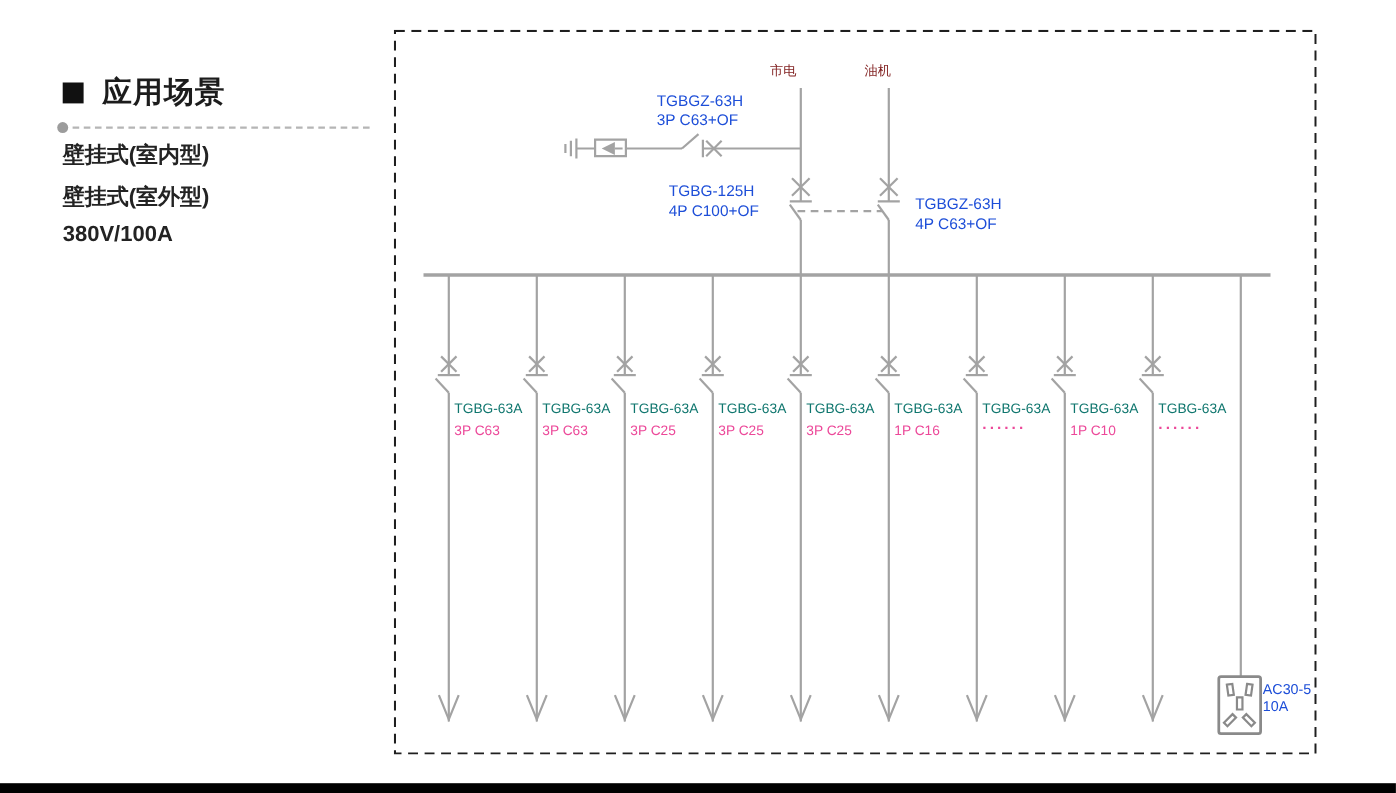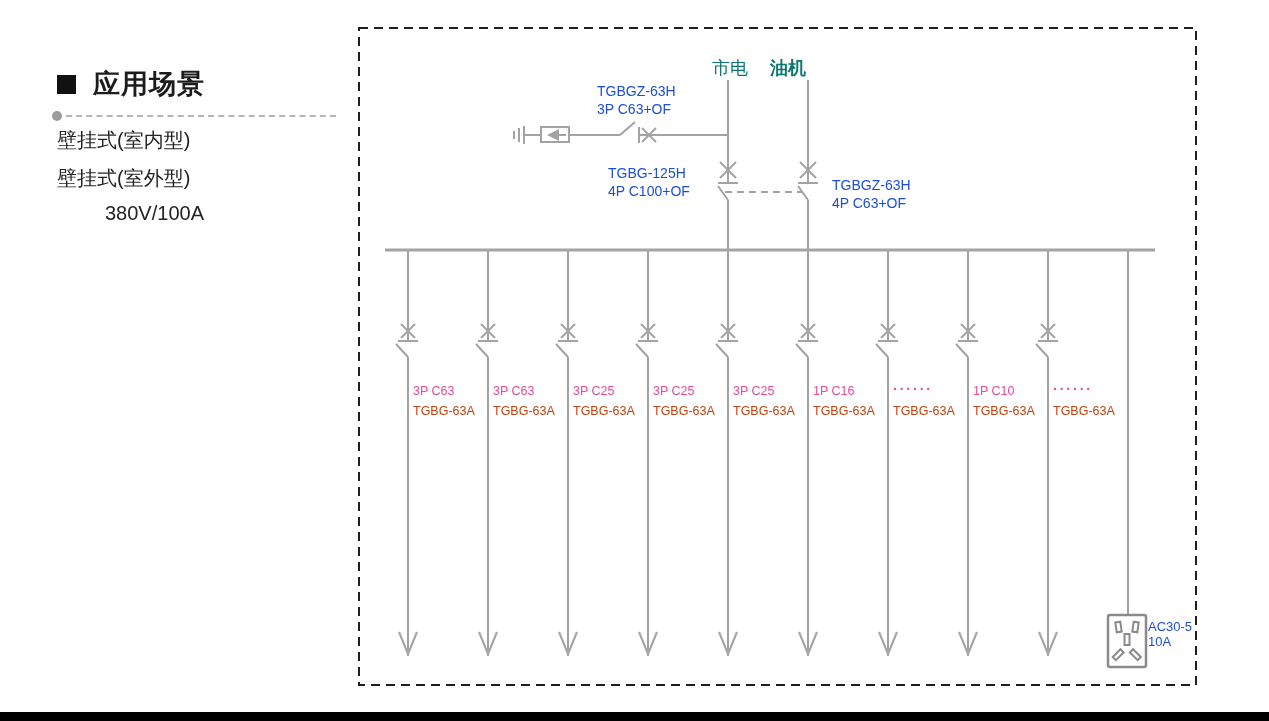--- a/index.html
+++ b/index.html
@@ -11,42 +11,42 @@
   .page{position:relative;width:1269px;height:582px;}
 
   
   .left-panel{position:absolute;left:0;top:0;width:350px;height:700px;}
   .title-row{position:absolute;left:57px;top:66px;display:flex;align-items:center;}
   .bullet{display:inline-block;width:19px;height:19px;background:#111;margin-right:17px;}
   .title{margin:0;font-size:27px;font-weight:700;color:#1c1c1c;letter-spacing:1px;}
   .divider{position:absolute;left:52px;top:110px;width:240px;height:12px;}
   .divider .dot{position:absolute;left:0;top:1px;width:10px;height:10px;border-radius:50%;background:#9c9c9c;}
   .divider .dashes{position:absolute;left:14px;top:5px;width:270px;border-top:2px dashed #b5b5b5;}
-  .feature{position:absolute;left:57px;font-size:20px;color:#232323;white-space:nowrap;}
+  .feature{position:absolute;left:57px;font-size:20px;color:#232323;white-space:nowrap;font-weight:bold;}
   .feature.f0{top:127px;}
   .feature.f1{top:165px;}
-  .feature.f2{top:202px;margin-left:48px;}
+  .feature.f2{top:202px;}
 
   
   .diagram{position:absolute;left:358px;top:27px;width:839px;height:659px;}
   .linework{position:absolute;left:0;top:0;}
   .dlabel{position:absolute;color:#1d4ed8;white-space:nowrap;}
-  .lbl-mains,.lbl-gen{width:60px;text-align:center;font-size:18px;top:29px;color:#0f766e;}
+  .lbl-mains,.lbl-gen{width:60px;text-align:left;font-size:12px;top:29px;color:#7f1d1d;}
   .lbl-mains{left:342px;}
-  .lbl-gen{left:400px;font-weight:bold;}
+  .lbl-gen{left:428px;}
   .lbl-two{font-size:14px;line-height:17.5px;}
   .lbl-spd{left:239px;top:56px;}
   .lbl-main-breaker{left:250px;top:138px;}
   .lbl-gen-breaker{left:474px;top:150px;}
   .lbl-socket{left:790px;top:592px;width:50px;font-size:13px;line-height:15px;}
 
   
   .branch{position:absolute;top:223px;width:40px;height:410px;}
   .branch svg{position:absolute;left:0;top:0;overflow:visible;}
-  .b-model{position:absolute;left:25px;top:114px;font-size:12.5px;color:#c2410c;white-space:nowrap;margin-top:40px;}
+  .b-model{position:absolute;left:25px;top:114px;font-size:12.5px;color:#0f766e;white-space:nowrap;}
   .b-spec{position:absolute;left:25px;top:134px;font-size:12.5px;color:#ec4899;white-space:nowrap;}
   .b-spec.dots{font-weight:700;letter-spacing:2px;font-size:14px;top:131px;}
 
   .bottom-bar{position:absolute;left:0;top:712px;width:1269px;height:9px;background:#000;}
 
   svg line,svg polyline,svg rect,svg polygon{vector-effect:non-scaling-stroke;}
 </style>
 </head>
 <body>
 

